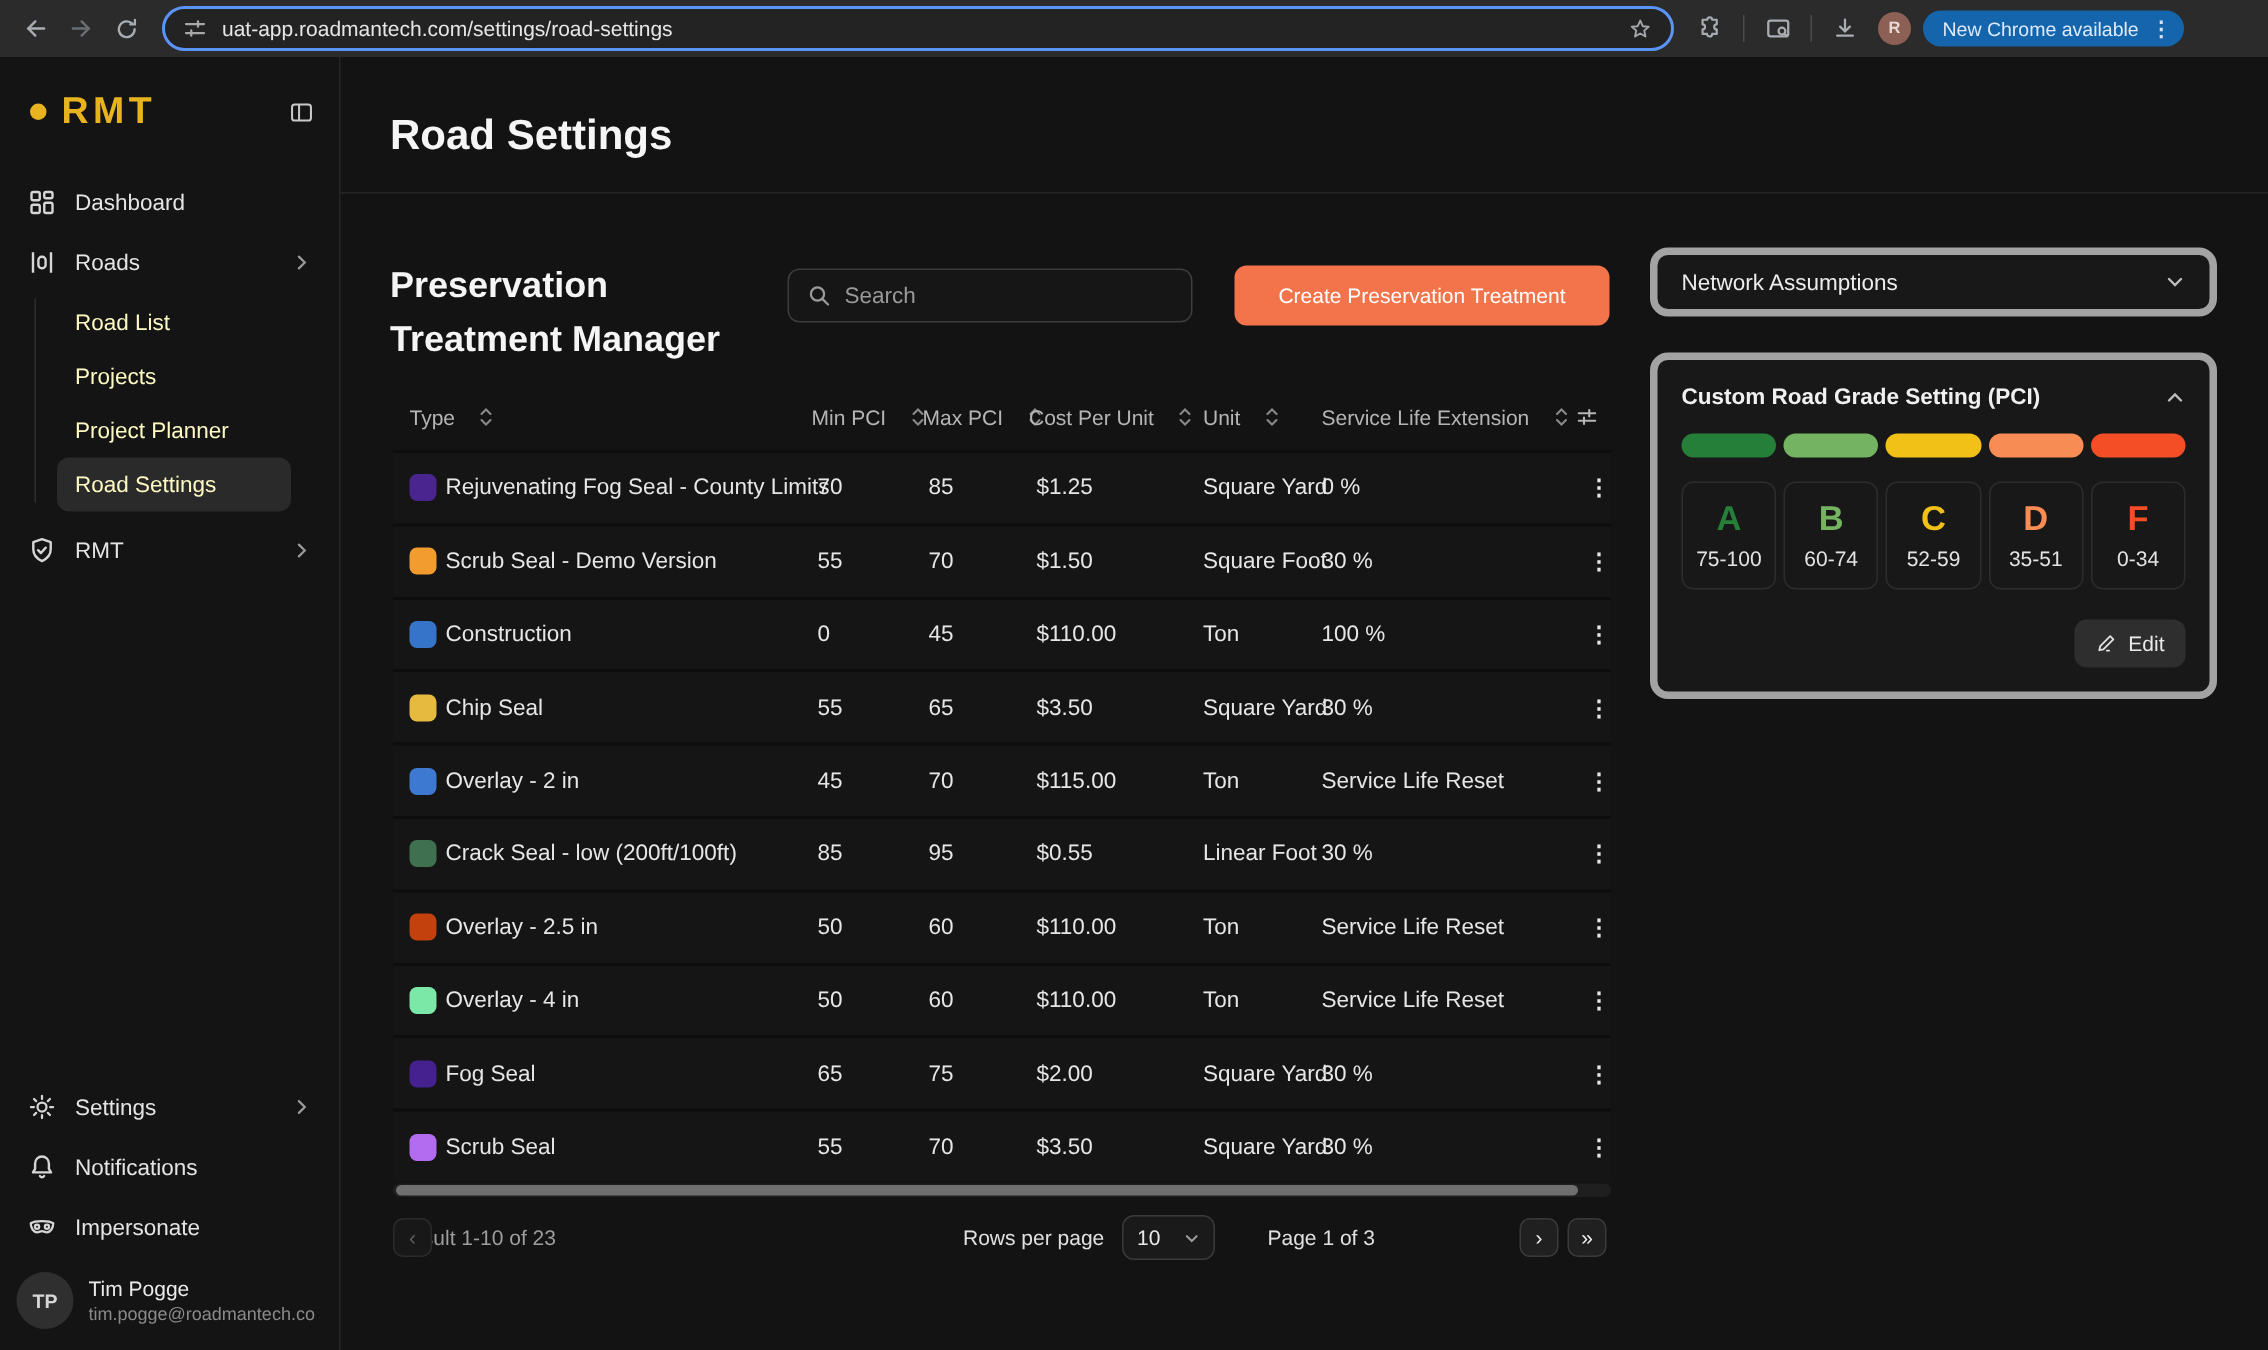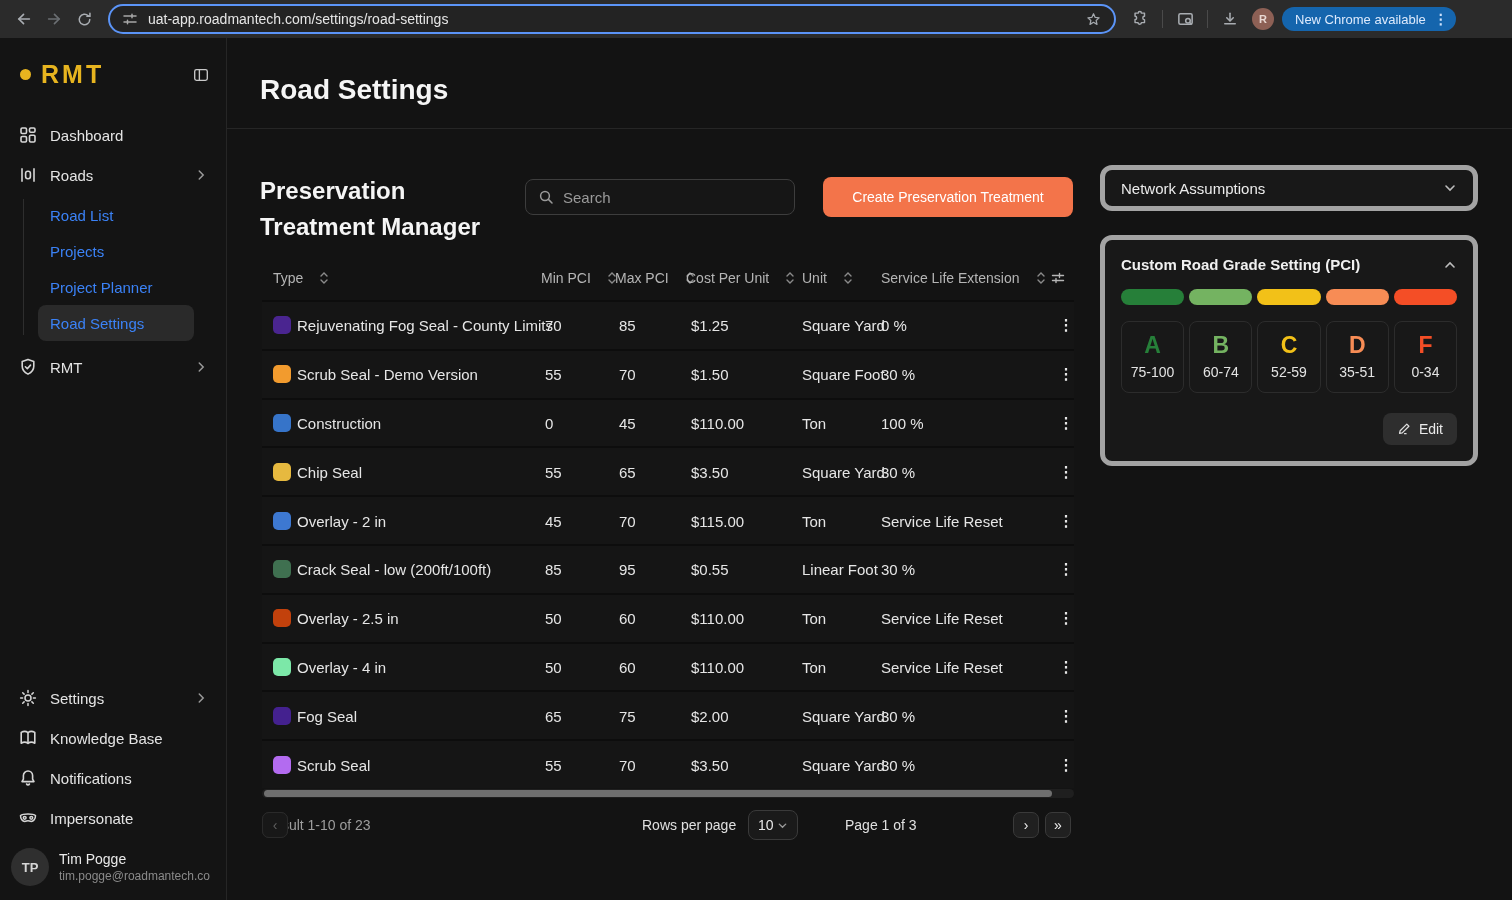--- a/index.html
+++ b/index.html
@@ -22,21 +22,21 @@
   .sidebar { width:227px; flex:none; background:#141414; border-right:1px solid #262626; display:flex; flex-direction:column; padding-bottom:14px; }
   .logo-row { display:flex; align-items:center; padding:22px 16px 26px 20px; }
   .logo-dot { width:11px; height:11px; border-radius:50%; background:#e7b41f; }
   .logo-text { color:#e7b41f; font-size:25px; font-weight:800; letter-spacing:3px; margin-left:10px; }
   .collapse-btn { margin-left:auto; cursor:pointer; display:flex; }
   .nav { padding:0 14px; }
   .nav-item { height:40px; display:flex; align-items:center; gap:12px; color:#e4e4e4; font-size:15px; padding:0 4px; cursor:pointer; border-radius:8px; }
   .nav-item .chev { margin-left:auto; display:flex; }
   .subnav { position:relative; margin:2px 0 4px 9px; padding-left:15px; }
   .subnav::before { content:""; position:absolute; left:0; top:2px; bottom:6px; width:1px; background:#2e2e2e; }
-  .sub-item { height:36px; display:flex; align-items:center; color:#3b82f6; font-size:15px; padding:0 12px; border-radius:8px; cursor:pointer; margin-right:18px; }
+  .sub-item { height:36px; display:flex; align-items:center; color:#fef9c3; font-size:15px; padding:0 12px; border-radius:8px; cursor:pointer; margin-right:18px; }
   .sub-item.active { background:#2a2a2a; }
   .spacer { flex:1; }
   .user-row { display:flex; align-items:center; gap:10px; padding:10px 16px 0 11px; overflow:hidden; }
   .user-avatar { width:38px; height:38px; flex:none; border-radius:50%; background:#2f2f2f; color:#d6d6d6; font-size:13px; font-weight:600; display:flex; align-items:center; justify-content:center; cursor:pointer; }
   .user-meta { overflow:hidden; width:162px; }
   .user-name { color:#eaeaea; font-size:14px; white-space:nowrap; }
   .user-email { color:#8a8a8a; font-size:12px; white-space:nowrap; margin-top:2px; }
 
   
   .main { flex:1; display:flex; flex-direction:column; }
@@ -63,21 +63,21 @@
   .kebab { left:792px; width:24px; text-align:center; font-size:17px; font-weight:700; color:#d0d0d0; cursor:pointer; letter-spacing:0; }
 
   .hscroll { position:absolute; left:35px; top:660px; width:812px; height:9px; background:#1f1f1f; border-radius:5px; }
   .hscroll .thumb { position:absolute; left:2px; top:1px; height:7px; width:97%; background:#6f6f6f; border-radius:4px; cursor:grab; }
 
   
   .tfoot { position:absolute; left:35px; top:678px; width:812px; height:36px; }
   .tfoot > * { position:absolute; top:50%; transform:translateY(-50%); }
   .result-text { left:2px; color:#9e9e9e; font-size:14px; }
   .rpp-label { left:380px; color:#e0e0e0; font-size:14px; }
-  .rpp-select { left:486px; width:50px; height:30px; border:1px solid #3a3a3a; background:#1a1a1a; border-radius:8px; display:flex; align-items:center; justify-content:space-between; padding:0 9px; color:#e8e8e8; font-size:14px; cursor:pointer; }
+  .rpp-select { left:486px; width:62px; height:30px; border:1px solid #3a3a3a; background:#1a1a1a; border-radius:8px; display:flex; align-items:center; justify-content:space-between; padding:0 9px; color:#e8e8e8; font-size:14px; cursor:pointer; }
   .page-text { left:583px; color:#e0e0e0; font-size:14px; }
   .pg-btn { width:26px; height:26px; border-radius:7px; display:flex; align-items:center; justify-content:center; font-size:14px; cursor:pointer; }
   .pg-btn.off { left:0; background:#181818; border:1px solid #2a2a2a; color:#5f5f5f; }
   .pg-btn.on  { background:#202020; border:1px solid #3a3a3a; color:#efefef; }
   .pg1{left:687px;} .pg2{left:719px;} .pg3{left:751px;} .pg4{left:783px;}
 
   
   .card { position:absolute; background:#181818; border:5px solid #a3a3a3; border-radius:12px; }
   .card-na { left:873px; top:36px; width:378px; height:46px; display:flex; align-items:center; justify-content:space-between; padding:0 16px; cursor:pointer; }
   .card-na .lbl { color:#ececec; font-size:15px; }
@@ -230,27 +230,20 @@
           </svg>
         <span>Settings</span>
         <span class="chev">
           <svg width="14" height="14" viewBox="0 0 16 16" fill="none" stroke="#9a9a9a" stroke-width="1.7" stroke-linecap="round">
               <path d="M6 3.5 10.5 8 6 12.5"></path>
             </svg>
         </span>
       </div>
       <div class="nav-item">
         <svg width="20" height="20" viewBox="0 0 20 20" fill="none" stroke="#d6d6d6" stroke-width="1.6" stroke-linejoin="round">
-            <path d="M10 4.6C8.2 3.2 5.2 3.2 3.2 4.4v10.8c2-1.2 5-1.2 6.8.2 1.8-1.4 4.8-1.4 6.8-.2V4.4c-2-1.2-5-1.2-6.8.2z"></path>
-            <path d="M10 4.8v10.6"></path>
-          </svg>
-        <span>Knowledge Base</span>
-      </div>
-      <div class="nav-item">
-        <svg width="20" height="20" viewBox="0 0 20 20" fill="none" stroke="#d6d6d6" stroke-width="1.6" stroke-linejoin="round">
             <path d="M10 3a4.6 4.6 0 0 0-4.6 4.6v3.6L4 13.6h12l-1.4-2.4V7.6A4.6 4.6 0 0 0 10 3z"></path>
             <path d="M8.6 16a1.6 1.6 0 0 0 2.8 0" stroke-linecap="round"></path>
           </svg>
         <span>Notifications</span>
       </div>
       <div class="nav-item">
         <svg width="20" height="20" viewBox="0 0 20 20" fill="none" stroke="#d6d6d6" stroke-width="1.5">
             <path d="M2.5 7.5c2.5-2 12.5-2 15 0 0 3.5-2 6-4.3 6-1.2 0-2.2-.8-3.2-.8s-2 .8-3.2.8c-2.3 0-4.3-2.5-4.3-6z" stroke-linejoin="round"></path>
             <circle cx="6.7" cy="9.8" r="1.4"></circle>
             <circle cx="13.3" cy="9.8" r="1.4"></circle>

